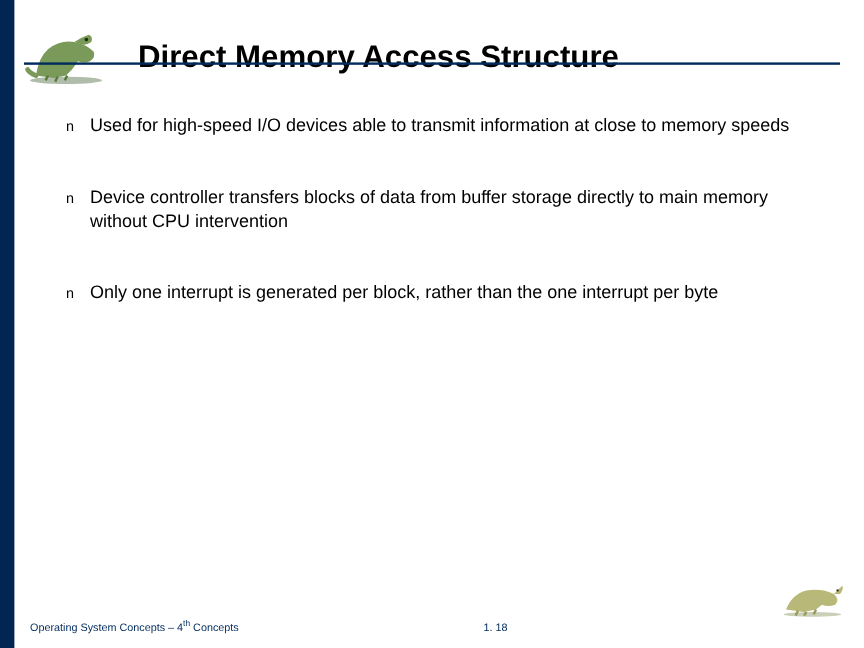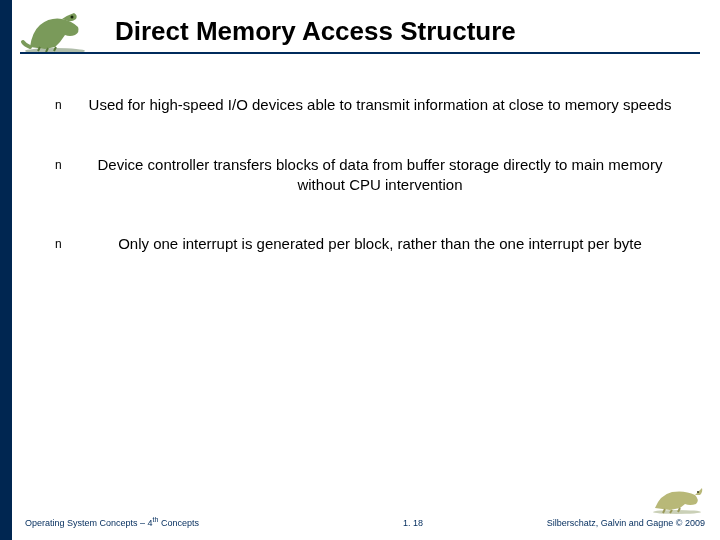--- a/index.html
+++ b/index.html
@@ -14,21 +14,21 @@
     .sidebar {
       position: absolute;
       left: 0;
       top: 0;
       width: 12px;
       height: 540px;
       background: #002651;
     }
     .header {
       position: absolute;
-      top: 12px;
+      top: 28px;
       left: 20px;
       right: 20px;
       height: 50px;
     }
     .dino-left {
       position: absolute;
       left: 0;
       top: -5px;
       width: 70px;
       height: 48px;
@@ -68,21 +68,20 @@
       font-size: 12px;
       color: #000;
       font-family: Arial, sans-serif;
       line-height: 20px;
     }
     .bullet-text {
       flex: 1;
       font-size: 15px;
       color: #000;
       line-height: 1.3;
-      text-align: center;
     }
     .footer {
       position: absolute;
       bottom: 10px;
       left: 25px;
       right: 15px;
       height: 40px;
     }
     .footer-left {
       position: absolute;
@@ -160,14 +159,13 @@
     <circle cx="48" cy="12" r="1" fill="#3a3a1a"></circle>
     <path d="M 15 29 L 13 33 M 22 30 L 20 33 M 30 28 L 28 32" stroke="#9a9a5a" stroke-width="2" fill="none"></path>
   </svg>
 </div>
 
 <div class="footer">
   <div class="footer-left">
     <span>Operating System Concepts – 4</span><sup>th</sup><span> Concepts</span>
   </div>
   <div class="footer-center">1. 18</div>
-  <div class="footer-right">Silberschatz, Galvin and Gagne © 2009</div>
 </div>
 
 </body></html>

